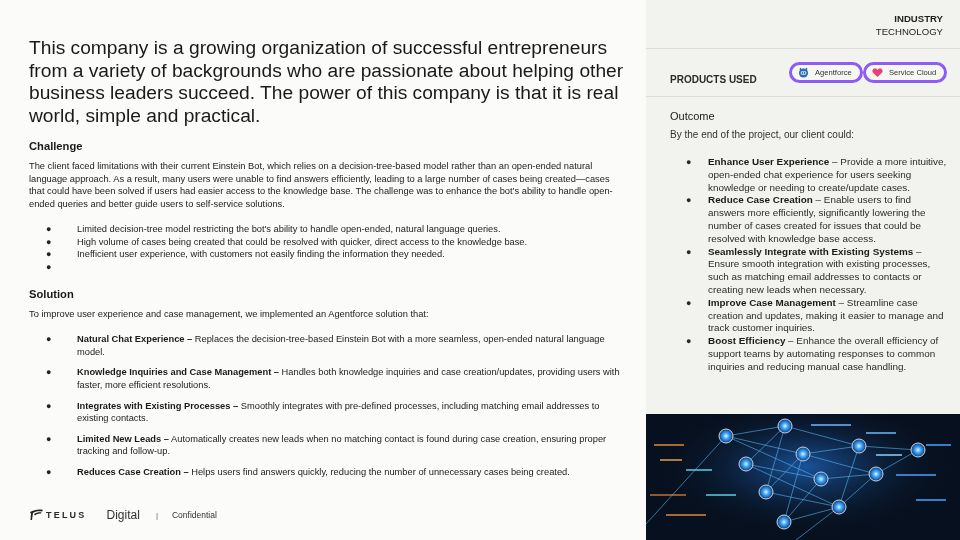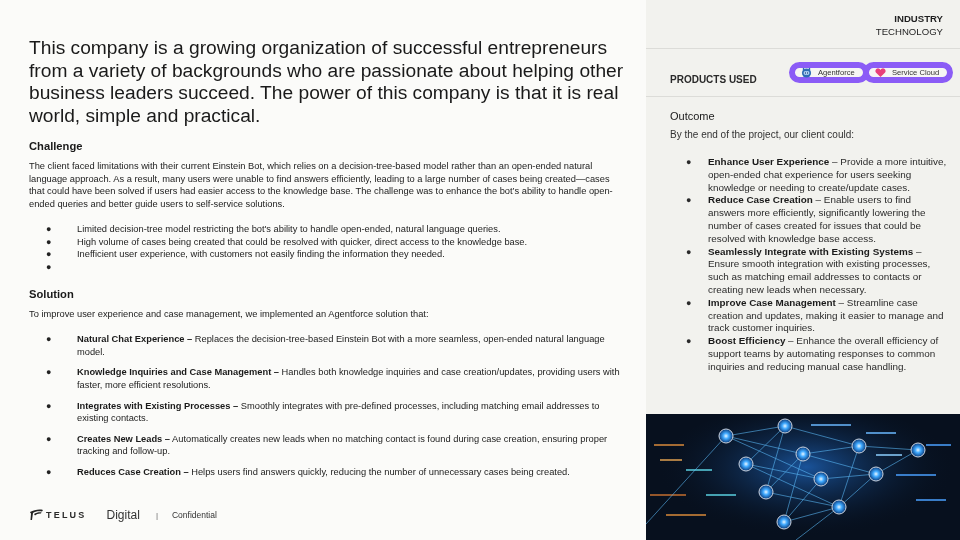--- a/index.html
+++ b/index.html
@@ -53,21 +53,21 @@
     position: absolute; right: 17px; top: 13px; text-align: right;
     font-size: 9.6px; line-height: 12.5px; color: #1f1f1f;
   }
   .industry .lbl { font-weight: bold; }
   .hr { position: absolute; left: 0; width: 314px; height: 1px; background: #dcdcd8; }
   .products-label {
     position: absolute; left: 24px; top: 66px;
     font-size: 10px; font-weight: bold; color: #2a2a2a; margin-top: 8px;
   }
   .chip {
-    position: absolute; top: 62px; height: 21px; border: 6px solid #8b5cf6;
+    position: absolute; top: 62px; height: 21px; border: 3px solid #8b5cf6;
     border-radius: 11px; background: #f6f6f3;
     display: flex; align-items: center; padding: 0 8px 0 6px;
     font-size: 7.6px; color: #333;
   }
   .chip .ico { width: 11px; height: 11px; margin-right: 6px; display: inline-block; }
   .outcome-title {
     position: absolute; left: 24px; top: 110px;
     font-size: 11px; font-weight: normal; color: #1a1a1a;
   }
   .outcome-intro {
@@ -101,21 +101,21 @@
     <li><span class="dot">●</span></li>
   </ul>
 
   <div class="section-title" style="top:279px;">Solution</div>
   <div class="para" style="top:299px;">To improve user experience and case management, we implemented an Agentforce solution that:</div>
 
   <ul class="bullets sol" style="top:324px;">
     <li><span class="dot">●</span><b>Natural Chat Experience –</b><span> Replaces the decision-tree-based Einstein Bot with a more seamless, open-ended natural language model.</span></li>
     <li><span class="dot">●</span><b>Knowledge Inquiries and Case Management –</b><span> Handles both knowledge inquiries and case creation/updates, providing users with faster, more efficient resolutions.</span></li>
     <li><span class="dot">●</span><b>Integrates with Existing Processes –</b><span> Smoothly integrates with pre-defined processes, including matching email addresses to existing contacts.</span></li>
-    <li><span class="dot">●</span><b>Creates New Leads –</b><span> Automatically creates new leads when no matching contact is found during case creation, ensuring proper tracking and follow-up.</span></li>
+    <li><span class="dot">●</span><b>Limited New Leads –</b><span> Automatically creates new leads when no matching contact is found during case creation, ensuring proper tracking and follow-up.</span></li>
     <li><span class="dot">●</span><b>Reduces Case Creation –</b><span> Helps users find answers quickly, reducing the number of unnecessary cases being created.</span></li>
   </ul>
 
   <div class="footer">
     <svg class="telus-mark" viewBox="0 0 14 12">
       <path d="M1 3 C5 1,10 0,14 1 L13 2.5 C9 2,6 2.5,4 4 L3 11 L1.5 11 L2 4.5 C1.5 4,1 3.5,1 3Z" fill="#222"></path>
       <path d="M5 5 C7 3.5,10 3,12.5 3.3 L12 4.5 C9.5 4.3,7.5 5,6 6.5Z" fill="#222"></path>
     </svg>
     <span class="telus-word">TELUS</span>
     <span class="digital">Digital</span>

